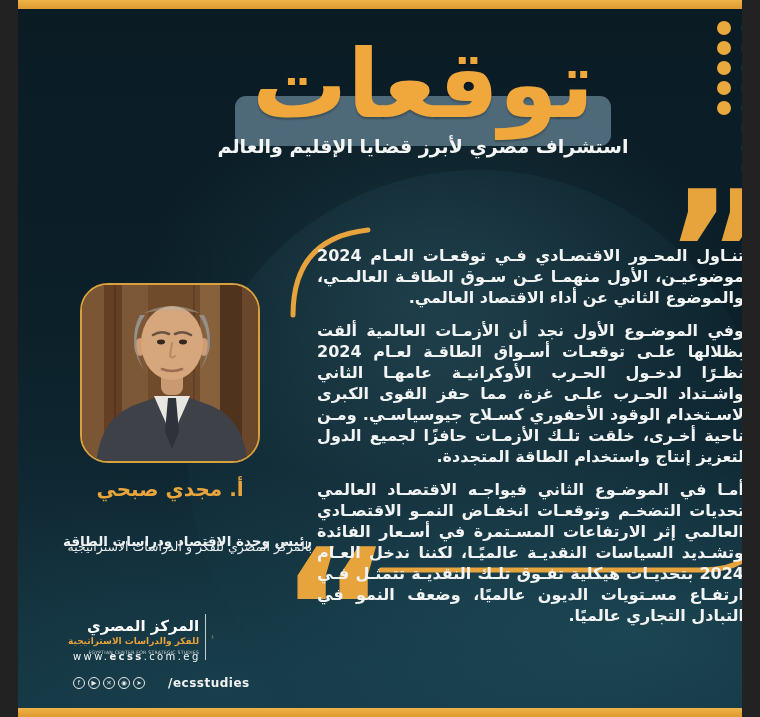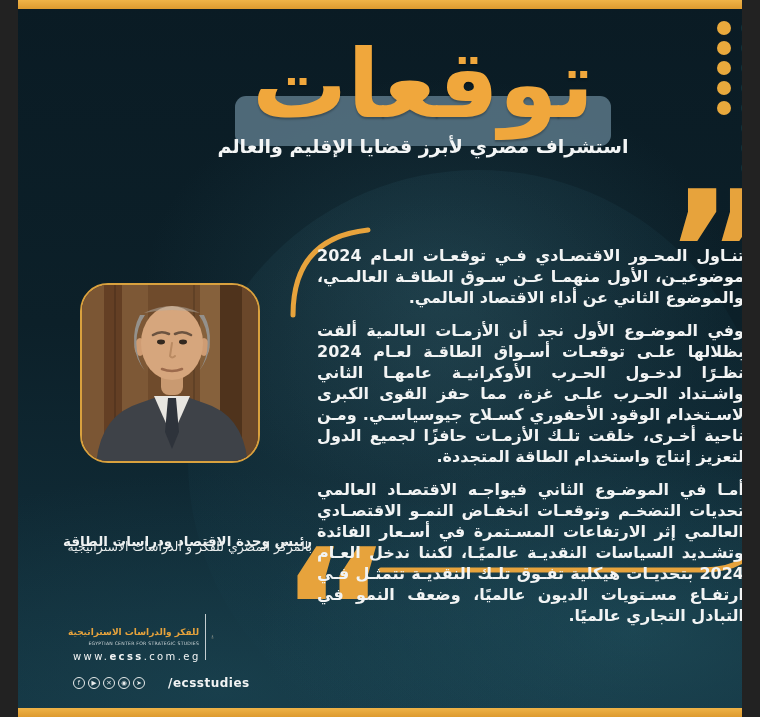--- a/index.html
+++ b/index.html
@@ -152,25 +152,27 @@
       <path d="M62 28 Q90 14 118 28 Q90 22 62 28 Z" fill="#b4b0a8" opacity="0.5"></path>
 
       <path d="M71 50 Q79 45 87 49" stroke="#6b5340" stroke-width="2.6" fill="none" stroke-linecap="round"></path>
       <path d="M93 49 Q101 45 109 50" stroke="#6b5340" stroke-width="2.6" fill="none" stroke-linecap="round"></path>
       <ellipse cx="79" cy="57" rx="4" ry="2.4" fill="#32281f"></ellipse>
       <ellipse cx="101" cy="57" rx="4" ry="2.4" fill="#32281f"></ellipse>
       <path d="M90 58 L88 71 Q90 74 93 71" stroke="#b98a62" stroke-width="2" fill="none" stroke-linecap="round"></path>
       <path d="M80 84 Q90 88 100 84" stroke="#9c6a4c" stroke-width="2.6" fill="none" stroke-linecap="round"></path>
     </svg>
   </div>
+  <div class="speaker-name">أ. مجدي صبحي</div>
   <div class="speaker-role1">رئيس وحدة الاقتصاد ودراسات الطاقة</div>
   <div class="speaker-role2">بالمركز المصري للفكر و الدراسات الاستراتيجية</div>
 
   <div class="logo-row">
     <div class="logo-text">
+      <div class="logo-name-ar">المركز المصري</div>
       <div class="logo-tagline">للفكر والدراسات الاستراتيجية</div>
       <div class="logo-name-en">EGYPTIAN CENTER FOR STRATEGIC STUDIES</div>
     </div>
     <div class="logo-sep"></div>
     <svg width="36" height="58" viewBox="0 0 40 62">
       <path d="M20 0 L23.5 4.5 L20 9 L16.5 4.5 Z" fill="#e7a33c"></path>
       <circle cx="20" cy="19" r="8.5" fill="none" stroke="#ffffff" stroke-width="1.6"></circle>
       <path d="M15.5 19 q4 -7 9.5 -4 q-2 1 -2 3 q3.2 0 3.2 2 q-5.2 5 -10.7 -1 z" fill="#ffffff"></path>
       <path d="M6 36 Q13 32 20 36 Q27 32 34 36 L34 50 Q27 46 20 50 Q13 46 6 50 Z" fill="none" stroke="#ffffff" stroke-width="1.6"></path>
       <line x1="20" y1="36" x2="20" y2="50" stroke="#ffffff" stroke-width="1.4"></line>

